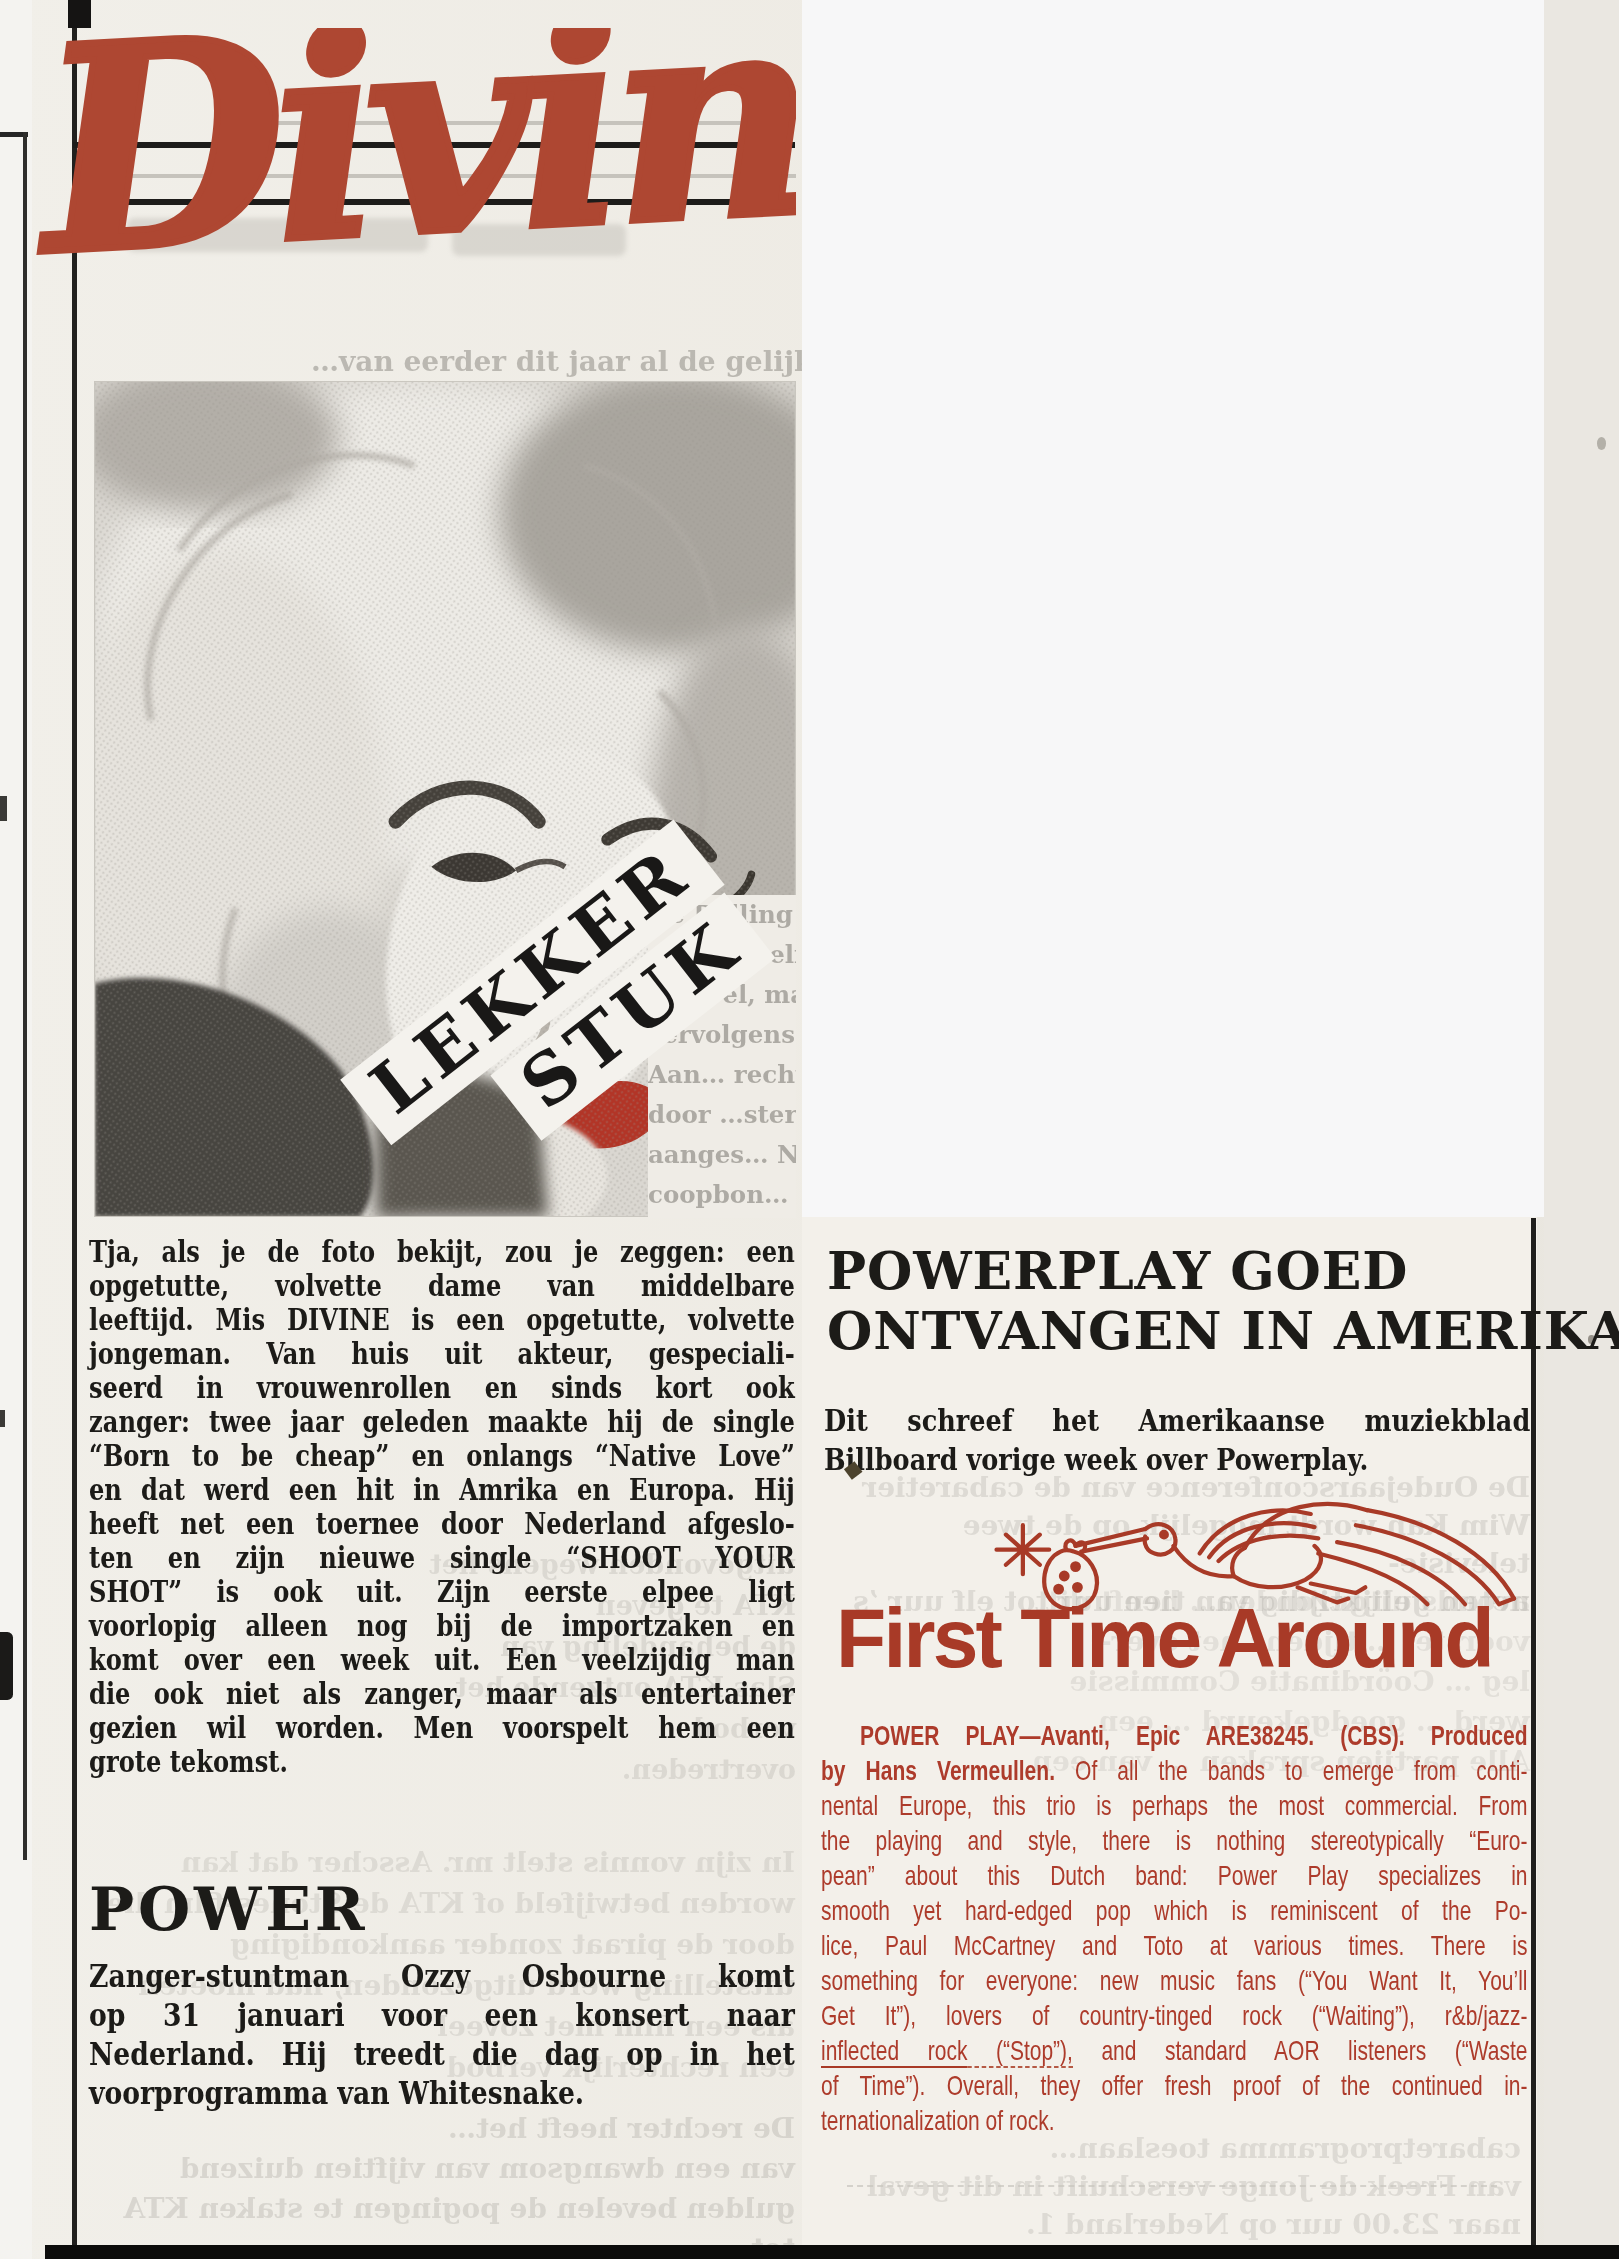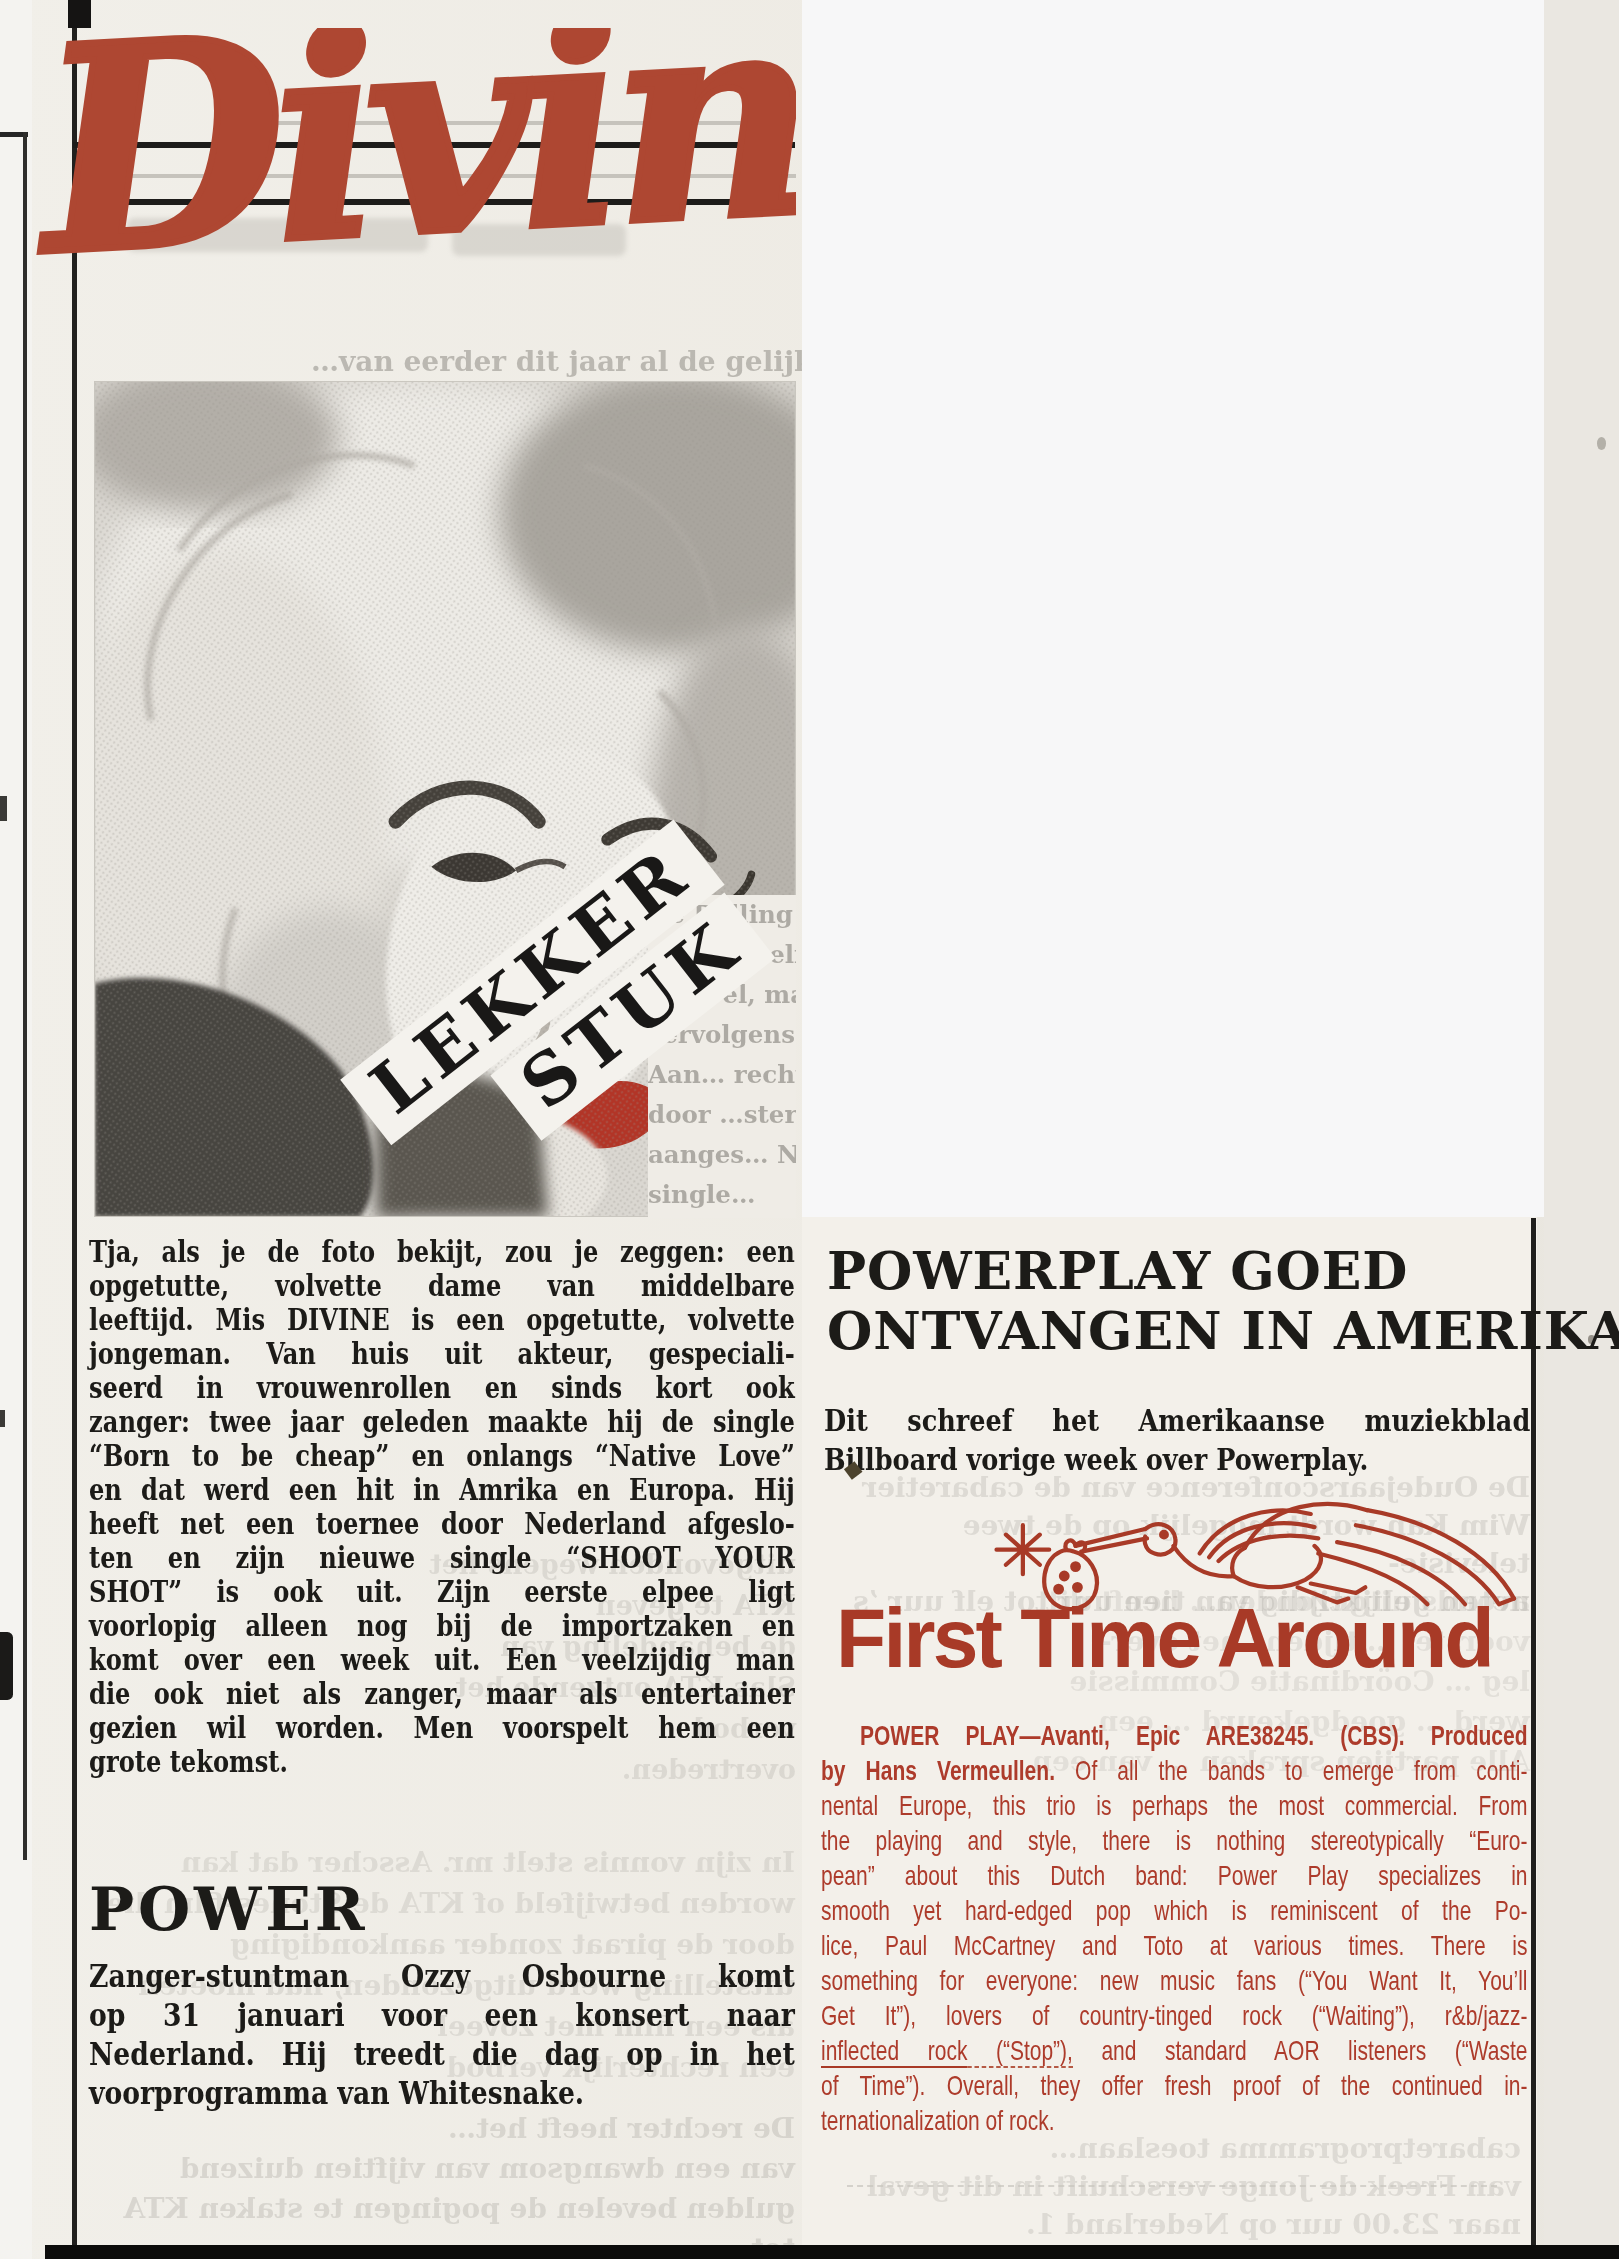--- a/index.html
+++ b/index.html
@@ -154,21 +154,21 @@
   <div class="abs" id="ghost-panel">
     <div class="ghost" style="opacity:.5;">
 
     <span class="gline">De Rolling Sto…</span>
         <span class="gline">geen speelfilm in de…</span>
         <span class="gline">het wel, maa…</span>
         <span class="gline">vervolgens de vi…</span>
         <span class="gline">Aan… rechtban…</span>
         <span class="gline">door …sterdam (K…</span>
         <span class="gline">aanges… Nederland…</span>
-        <span class="gline last">single…</span>
+        <span class="gline last">coopbon…</span>
       </div>
   </div>
 
   <div class="abs" id="sticker">
     <div><span class="stk" id="stk1">LEKKER</span></div>
     <div><span class="stk" id="stk2">STUK</span></div>
   </div>
 
   <div class="ghostblock ghost mirror" style="left:405px;top:1544px;width:391px;font-size:27px;line-height:41px;">
 

